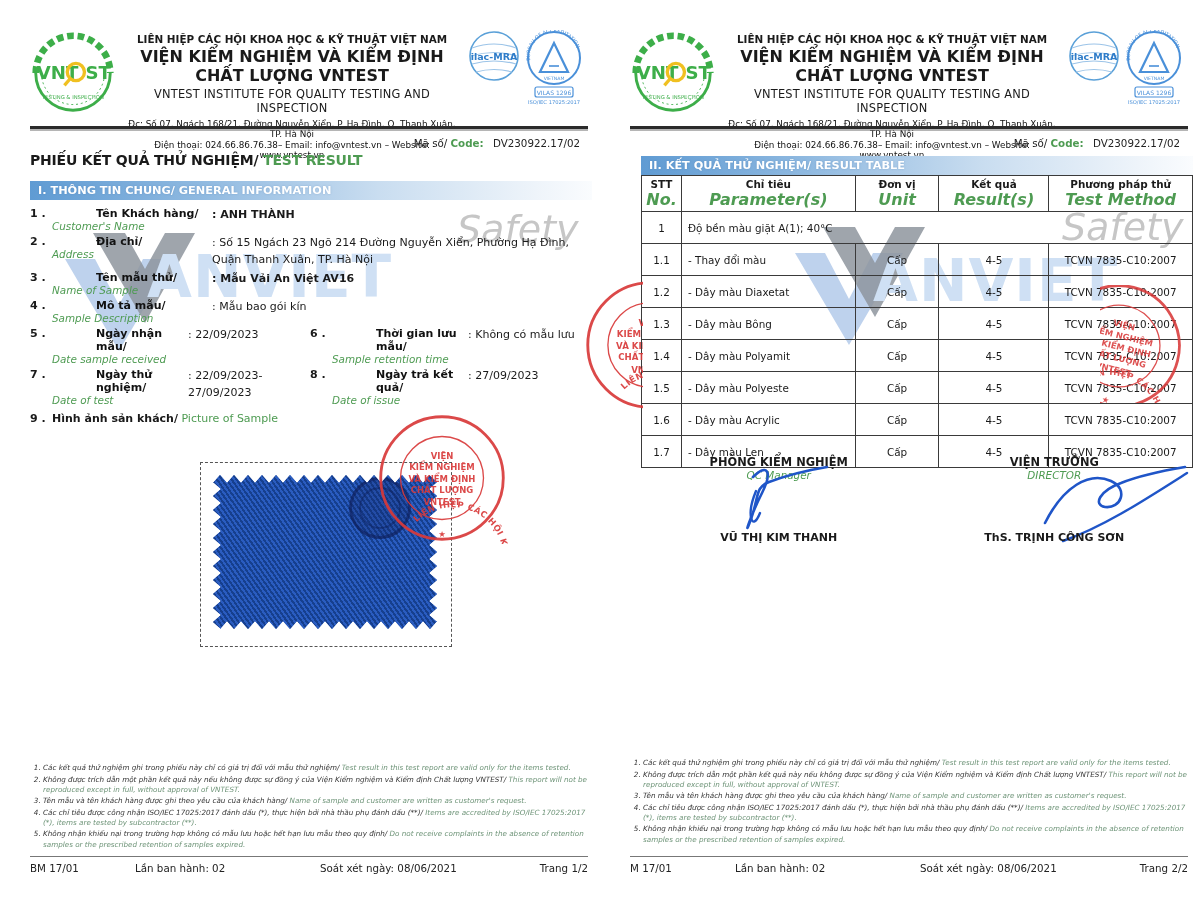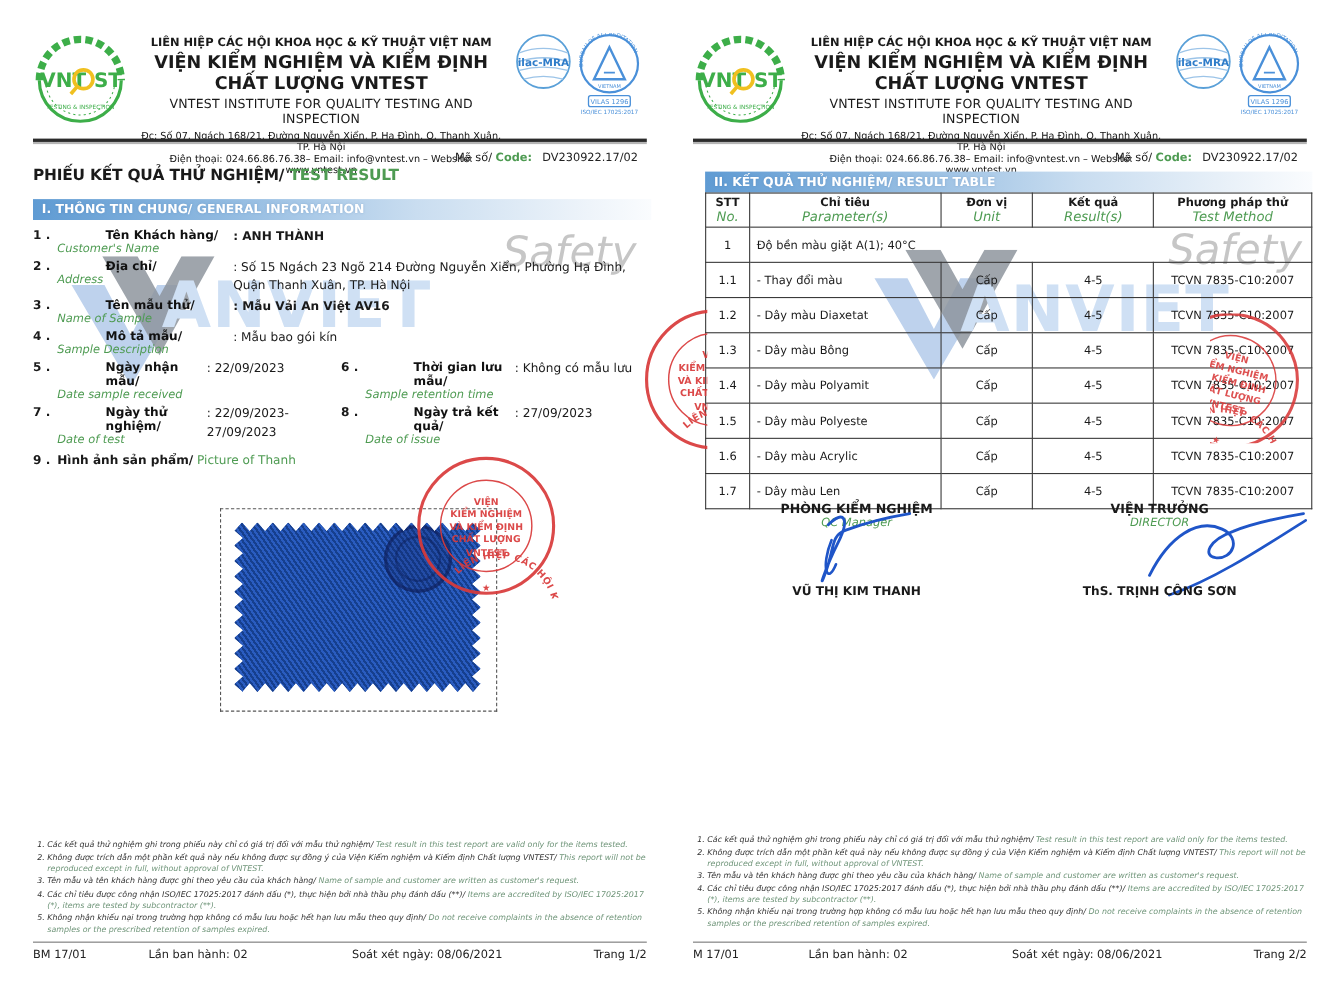--- a/index.html
+++ b/index.html
@@ -68,21 +68,21 @@
   .wm{position:absolute;z-index:0;pointer-events:none;}
   .wm-brand{position:absolute;font-weight:bold;font-size:58px;letter-spacing:1px;color:#cfe0f4;}
   .wm-safety{position:absolute;font-style:italic;font-size:38px;color:#c6c6c6;margin-left:22px;}
 
   
   #p2 .bar{position:absolute;top:156px;left:41px;right:7px;}
   .rtable{position:absolute;top:175px;left:41px;}
   table{border-collapse:collapse;width:552px;font-size:10.4px;background:transparent;}
   th,td{border:1.2px solid #3a3a3a;padding:2px 4px;text-align:center;vertical-align:middle;}
   th{font-weight:bold;}
-  th .then{color:#4e9b52;font-style:italic;font-weight:normal;font-size:12px;}
+  th .then{color:#4e9b52;font-style:italic;font-weight:bold;font-size:16px;}
   td{height:27px;}
   .param{text-align:left;padding-left:6px;}
 
   
   .sigrow{position:absolute;top:455px;left:41px;right:8px;display:flex;height:120px;}
   .sigcol{width:50%;text-align:center;position:relative;}
   .sig-title{font-weight:bold;font-size:11.4px;}
   .sig-role{color:#4e9b52;font-style:italic;font-size:10.4px;}
   .sig-name{position:absolute;left:0;right:0;top:76px;font-weight:bold;font-size:11px;}
   .sig-ink{position:absolute;}
@@ -229,22 +229,22 @@
           <span class="fno">8</span>
           <span class="flab">
               <span class="vi" style="display:block">Ngày trả kết quả/</span>
               <span class="en" style="display:block">Date of issue</span>
             </span>
           <span class="fval">: 27/09/2023</span>
         </div>
       </div>
       <div class="frow f9">
         <span class="fno">9</span>
-        <span><span class="vi">Hình ảnh sản phẩm/</span>
-        <span class="en">Picture of Thanh</span></span>
+        <span><span class="vi">Hình ảnh sản khách/</span>
+        <span class="en">Picture of Sample</span></span>
       </div>
     </div>
 
     <div class="sample-frame">
       <div class="fabric" style="clip-path: polygon(0px 8px, 7px 0px, 14px 8px, 21px 0px, 28px 8px, 35px 0px, 42px 8px, 49px 0px, 56px 8px, 63px 0px, 70px 8px, 77px 0px, 84px 8px, 91px 0px, 98px 8px, 105px 0px, 112px 8px, 119px 0px, 126px 8px, 133px 0px, 140px 8px, 147px 0px, 154px 8px, 161px 0px, 168px 8px, 175px 0px, 182px 8px, 189px 0px, 196px 8px, 203px 0px, 210px 8px, 217px 0px, 216px 0px, 224px 7px, 216px 14px, 224px 21px, 216px 28px, 224px 35px, 216px 42px, 224px 49px, 216px 56px, 224px 63px, 216px 70px, 224px 77px, 216px 84px, 224px 91px, 216px 98px, 224px 105px, 216px 112px, 224px 119px, 216px 126px, 224px 133px, 216px 140px, 224px 147px, 224px 146px, 217px 154px, 210px 146px, 203px 154px, 196px 146px, 189px 154px, 182px 146px, 175px 154px, 168px 146px, 161px 154px, 154px 146px, 147px 154px, 140px 146px, 133px 154px, 126px 146px, 119px 154px, 112px 146px, 105px 154px, 98px 146px, 91px 154px, 84px 146px, 77px 154px, 70px 146px, 63px 154px, 56px 146px, 49px 154px, 42px 146px, 35px 154px, 28px 146px, 21px 154px, 14px 146px, 7px 154px, 8px 154px, 0px 147px, 8px 140px, 0px 133px, 8px 126px, 0px 119px, 8px 112px, 0px 105px, 8px 98px, 0px 91px, 8px 84px, 0px 77px, 8px 70px, 0px 63px, 8px 56px, 0px 49px, 8px 42px, 0px 35px, 8px 28px, 0px 21px, 8px 14px, 0px 7px);">
         <div class="inkstamp"></div>
       </div>
     </div>
 
     <svg class="stamp p1-sample-stamp" viewBox="0 0 140 140">

